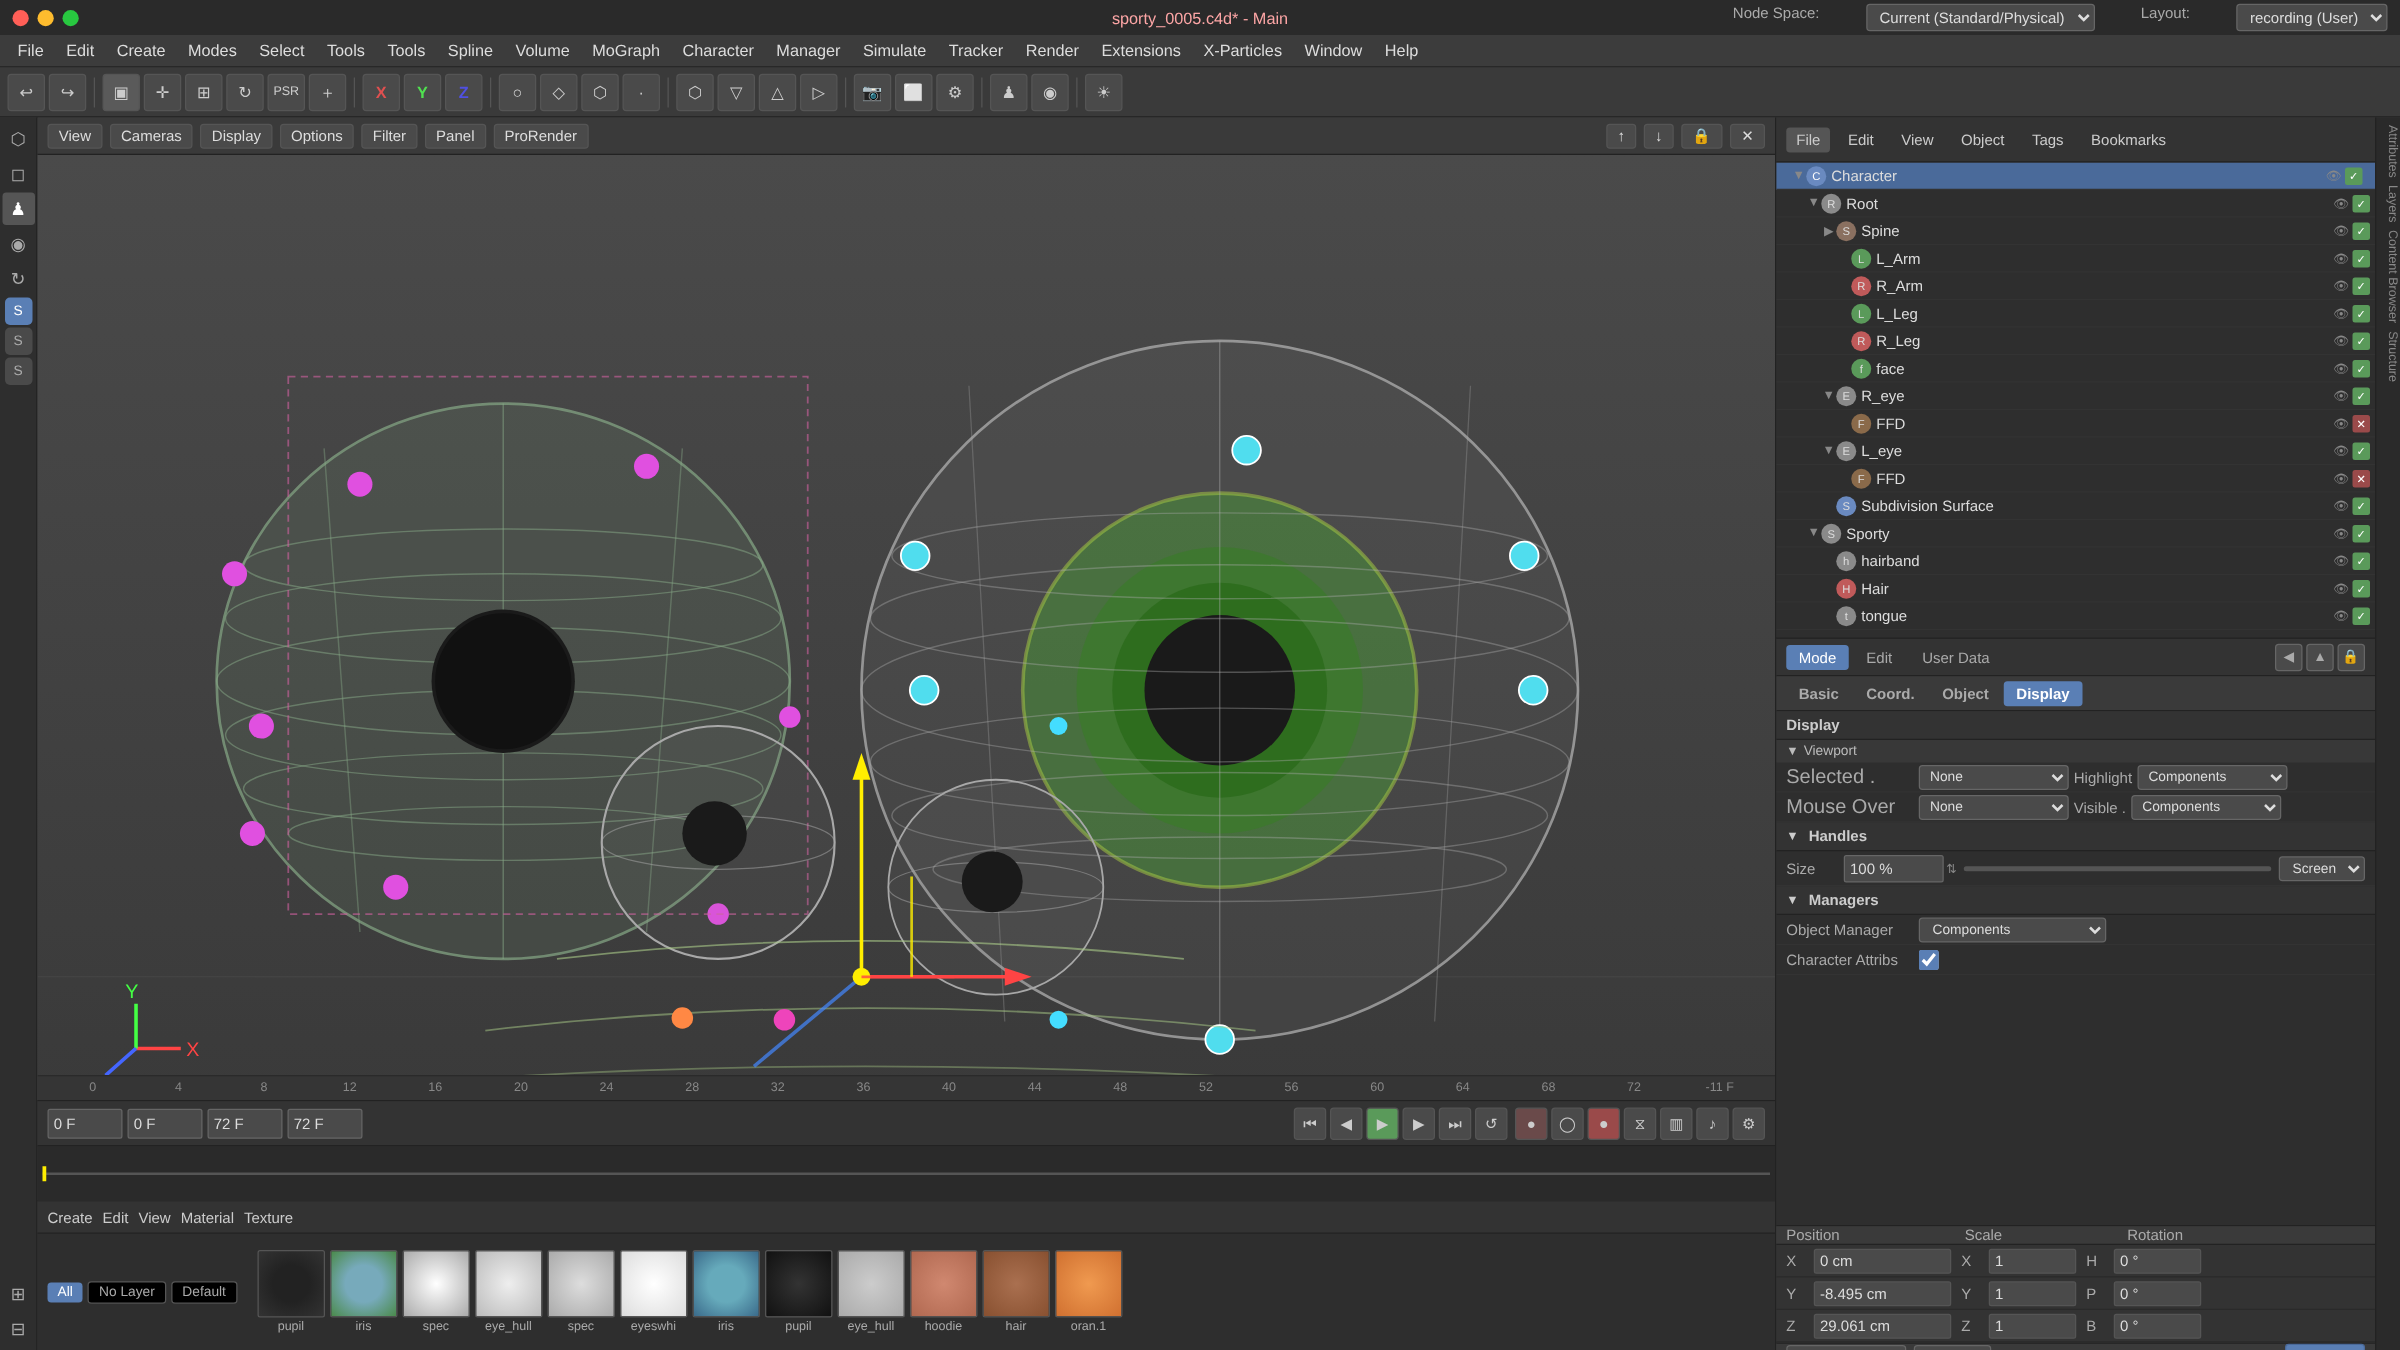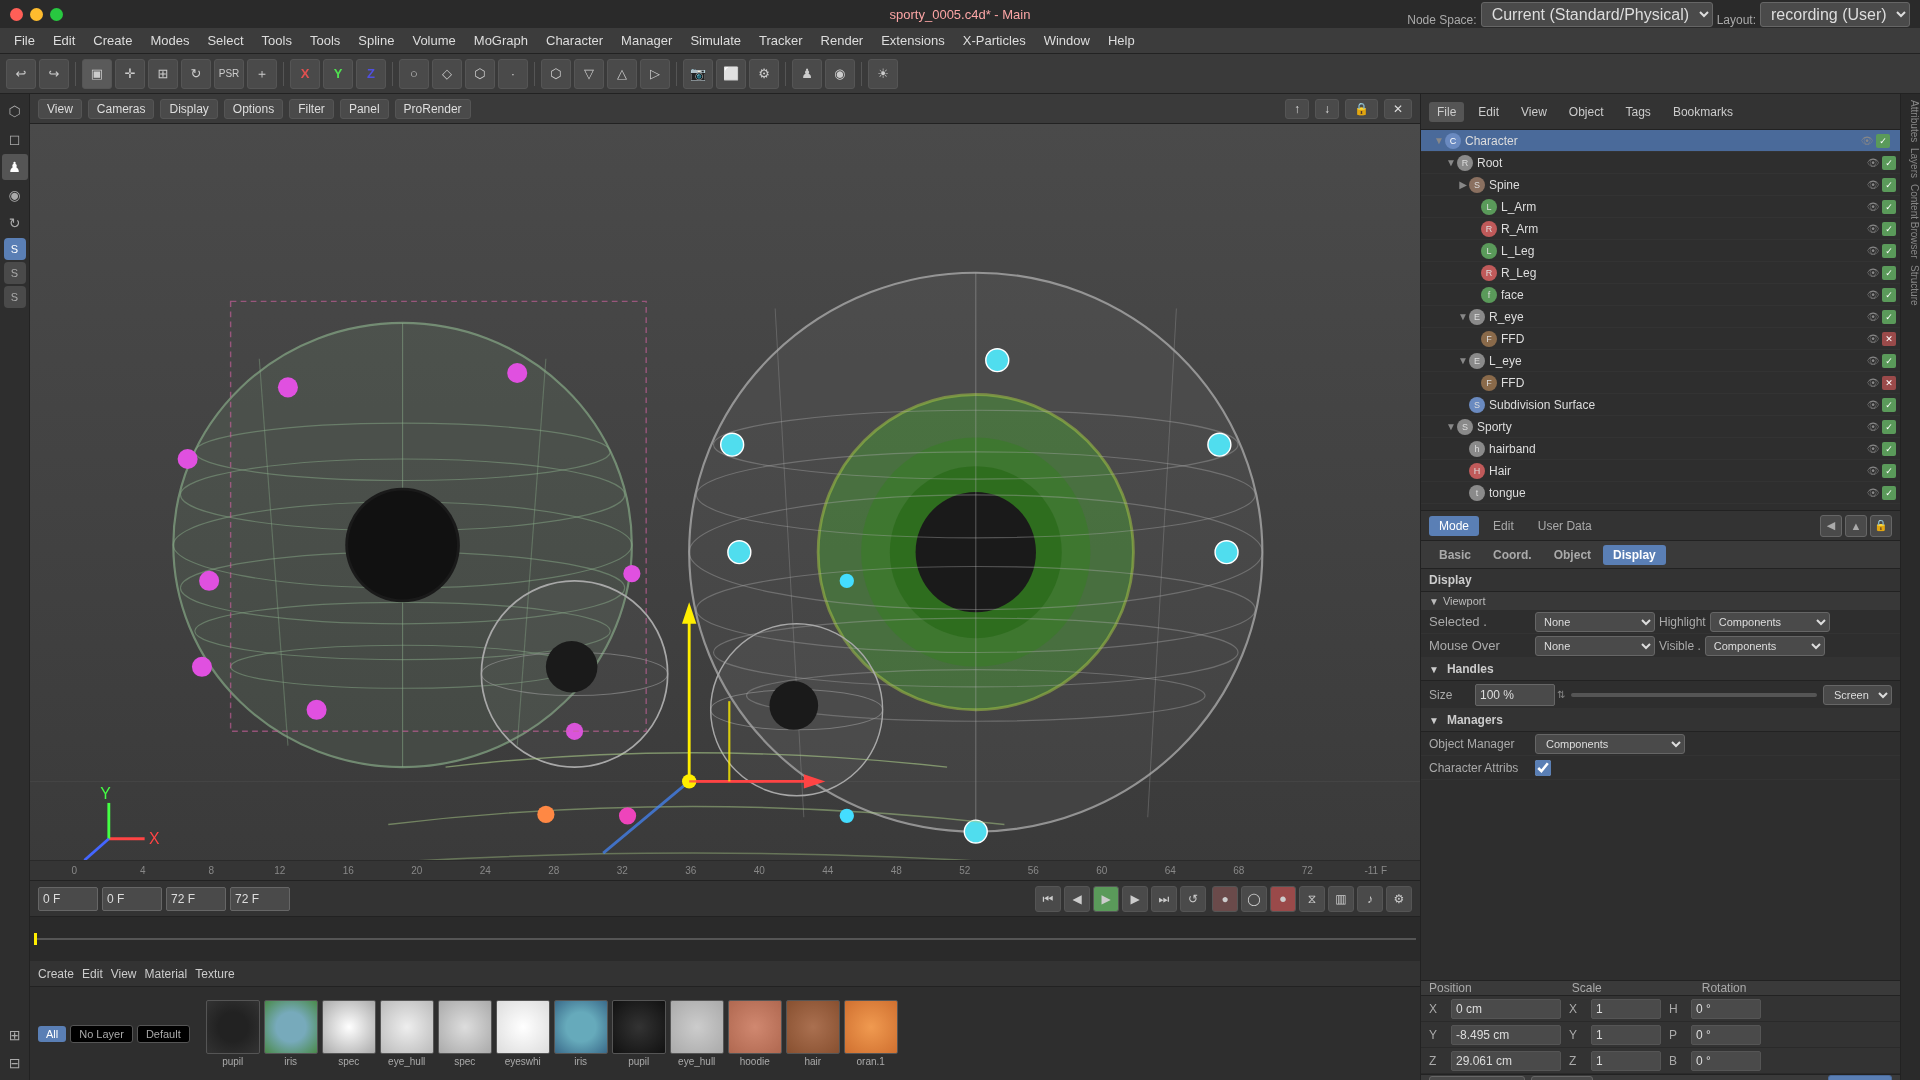--- a/index.html
+++ b/index.html
@@ -6,32 +6,32 @@
     body { width: 1920px; height: 1080px; background: #3a3a3a; font-family: -apple-system, 'Helvetica Neue', Arial, sans-serif; font-size: 12px; color: #ddd; overflow: hidden; }
 
     
     #titlebar { background: #2a2a2a; height: 28px; display: flex; align-items: center; padding: 0 10px; position: relative; }
     .traffic-lights { display: flex; gap: 7px; align-items: center; }
     .traffic-light { width: 13px; height: 13px; border-radius: 50%; }
     .tl-red { background: #ff5f57; }
     .tl-yellow { background: #febc2e; }
     .tl-green { background: #28c840; }
     #titlebar-center { position: absolute; left: 50%; transform: translateX(-50%); font-size: 13px; color: #fca5a5; }
-    #titlebar-right { margin-left: auto; display: flex; align-items: flex-end; gap: 4px; font-size: 12px; color: #bbb; }
+    #titlebar-right { margin-left: auto; display: flex; align-items: flex-start; gap: 37px; font-size: 12px; color: #bbb; }
 
     
     #menubar { background: #3c3c3c; height: 26px; display: flex; align-items: center; padding: 0 6px; gap: 2px; border-bottom: 1px solid #222; }
     .menu-item { padding: 2px 8px; color: #ddd; cursor: pointer; border-radius: 3px; font-size: 13px; }
 
     
     #main-toolbar { background: #3a3a3a; height: 40px; display: flex; align-items: center; padding: 0 6px; gap: 3px; border-bottom: 1px solid #222; }
     .toolbar-btn { width: 30px; height: 30px; background: #4a4a4a; border: 1px solid #555; border-radius: 3px; display: flex; align-items: center; justify-content: center; cursor: pointer; color: #ccc; font-size: 13px; }
     .toolbar-sep { width: 1px; height: 24px; background: #555; margin: 0 3px; }
     .node-space-label { color: #aaa; }
-    .node-space-select { background: #4a4a4a; border: 1px solid #666; color: #ddd; padding: 2px 6px; border-radius: 3px; font-size: 16px; }
+    .node-space-select { background: #4a4a4a; border: 1px solid #666; color: #ddd; padding: 2px 6px; border-radius: 3px; font-size: 12px; }
 
     
     #workspace { display: flex; height: calc(1080px - 28px - 26px - 40px); }
 
     
     #left-icons { width: 30px; background: #2e2e2e; display: flex; flex-direction: column; align-items: center; padding: 4px 0; gap: 2px; border-right: 1px solid #222; }
     .left-icon { width: 26px; height: 26px; display: flex; align-items: center; justify-content: center; cursor: pointer; border-radius: 3px; color: #aaa; font-size: 14px; }
     .left-icon.active { background: #555; color: #fff; }
 
     
@@ -90,21 +90,21 @@
     #attr-panel { background: #2e2e2e; border-top: 1px solid #222; flex: 1; overflow-y: auto; }
     #attr-header { height: 30px; background: #333; display: flex; align-items: center; padding: 0 8px; gap: 4px; border-bottom: 1px solid #222; }
     #attr-tabs { height: 28px; background: #3a3a3a; display: flex; align-items: center; padding: 0 8px; gap: 2px; border-bottom: 1px solid #222; font-weight: bold; }
     .attr-tab { padding: 3px 10px; font-size: 12px; color: #aaa; cursor: pointer; border-radius: 3px; }
     .attr-tab.active { background: #5a7fb5; color: #fff; }
 
     
     .section-header { padding: 4px 8px; background: #333; font-size: 12px; color: #ccc; font-weight: bold; border-bottom: 1px solid #222; display: flex; align-items: center; gap: 4px; }
     .subsection-header { padding: 3px 8px; background: #383838; font-size: 11px; color: #bbb; display: flex; align-items: center; }
     .attr-row { display: flex; align-items: center; height: 24px; padding: 0 8px; gap: 6px; border-bottom: 1px solid #333; }
-    .attr-label { width: 100px; font-size: 13px; color: #aaa; }
+    .attr-label { width: 100px; font-size: 16px; color: #aaa; }
     .attr-control { flex: 1; display: flex; align-items: center; gap: 4px; }
     .attr-select { background: #4a4a4a; border: 1px solid #666; color: #ddd; padding: 2px 4px; border-radius: 3px; font-size: 11px; width: 120px; }
     .attr-label-right { font-size: 12px; color: #aaa; }
     .attr-select-right { background: #4a4a4a; border: 1px solid #666; color: #ddd; padding: 2px 4px; border-radius: 3px; font-size: 11px; width: 120px; }
 
     
     #pos-panel { height: 100px; background: #333; border-top: 1px solid #222; display: flex; flex-direction: column; }
     #pos-header { height: 26px; background: #3a3a3a; display: flex; align-items: center; padding: 0 8px; gap: 20px; border-bottom: 1px solid #222; }
     .pos-col { font-size: 12px; color: #aaa; text-align: center; }
     #pos-rows { display: flex; flex-direction: column; flex: 1; }

